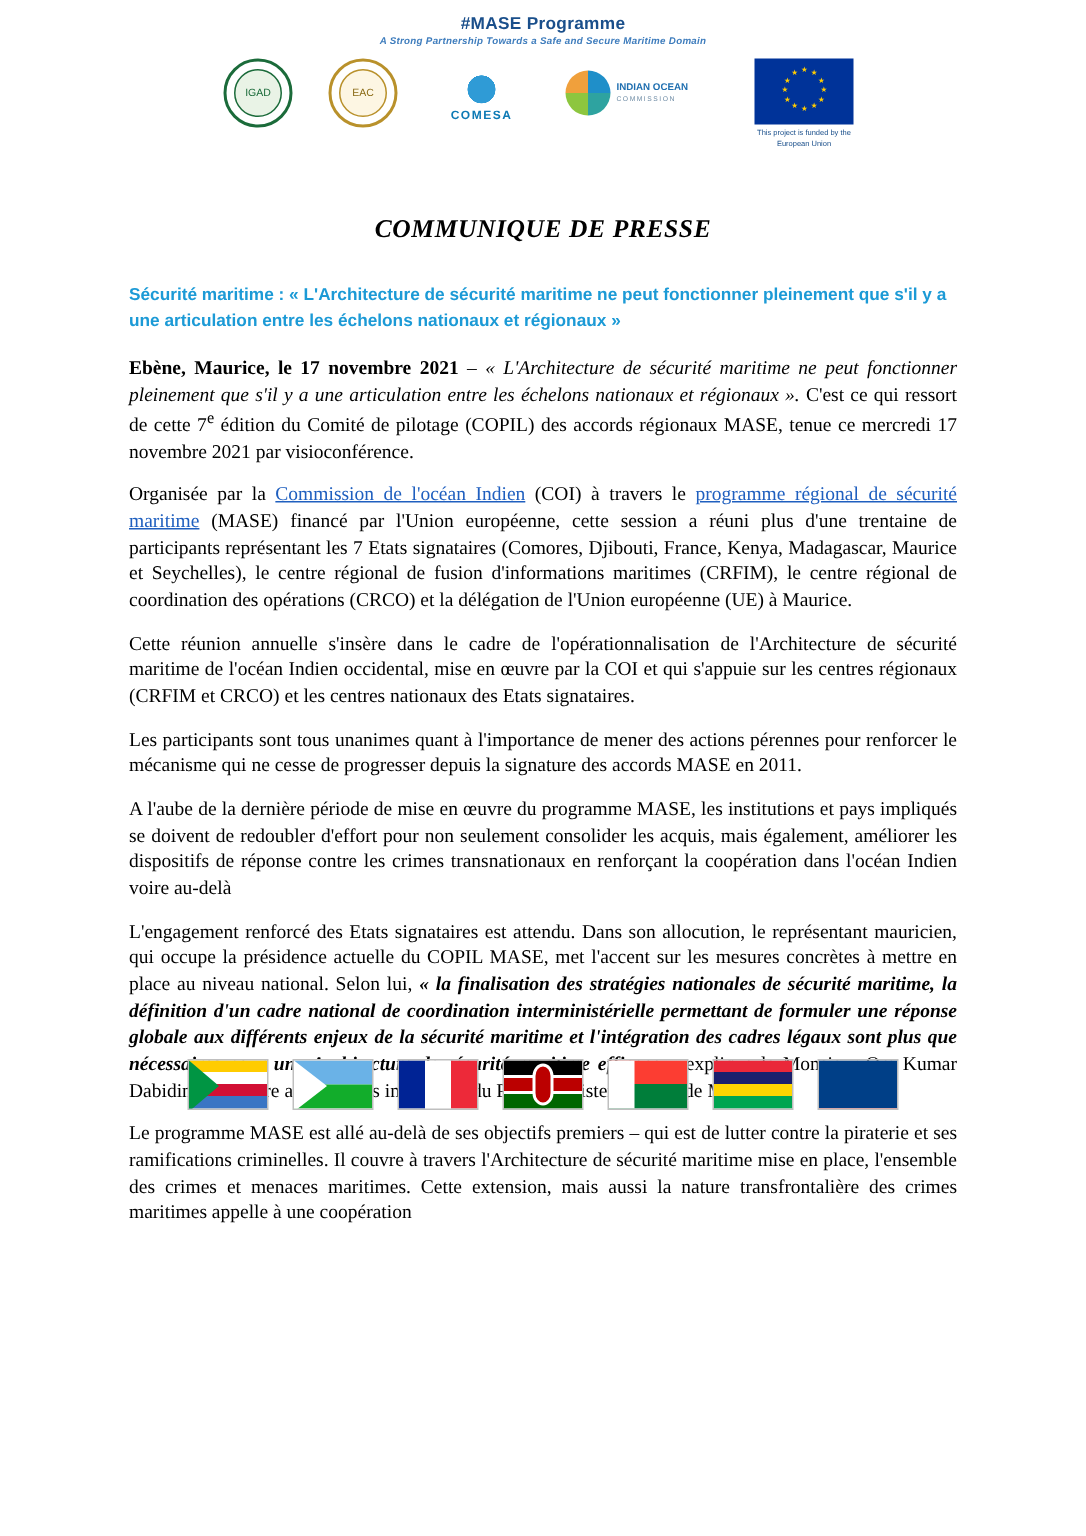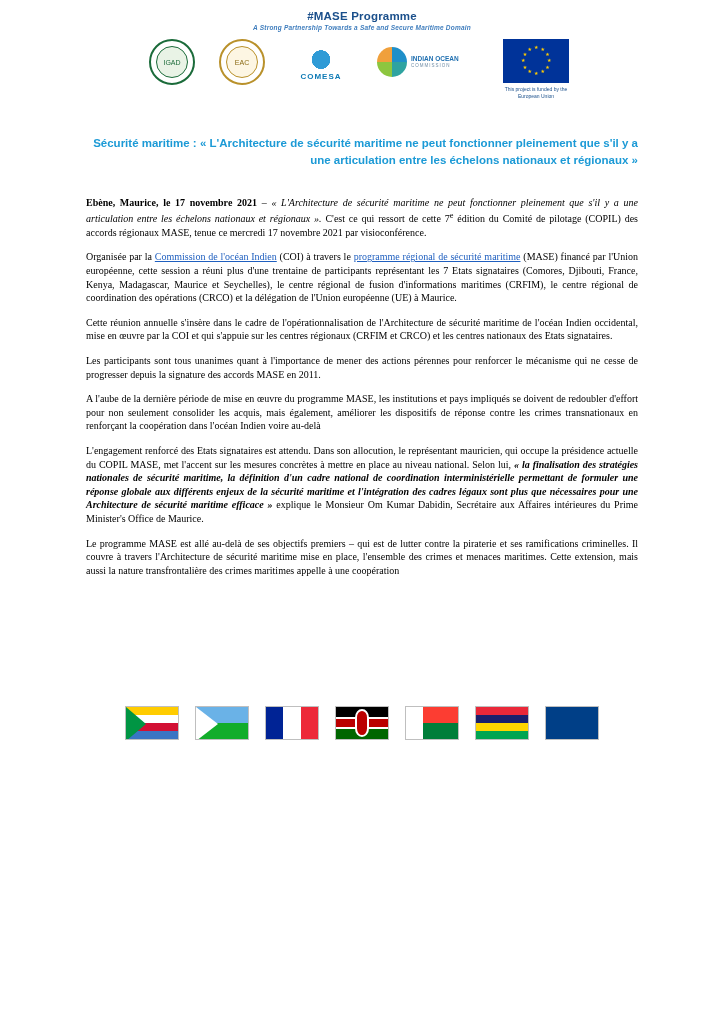--- a/index.html
+++ b/index.html
@@ -171,32 +171,32 @@
     margin-top: 34px;
     text-align: center;
     font-family: "Liberation Serif", serif;
     font-size: 17px;
     font-weight: bold;
     font-style: italic;
     letter-spacing: 0.4px;
   }
   .subtitle {
     margin-top: 26px;
-    text-align: right;
+    text-align: left;
     font-family: "Liberation Sans", sans-serif;
     font-size: 11.5px;
     font-weight: bold;
     color: #1c9ad6;
     line-height: 1.45;
   }
 
   
   .body-text {
-    margin-top: 28px;
-    font-size: 10px;
+    margin-top: 14px;
+    font-size: 13px;
     line-height: 1.36;
     text-align: justify;
   }
   .body-text p {
     margin: 0 0 11px 0;
   }
   .body-text b { font-weight: bold; }
   .body-text i { font-style: italic; }
   a.link {
     color: #1f5fbf;
@@ -345,20 +345,21 @@
             <span class="eu-star" style="left: 19.7417px; top: 26.5px;">★</span>
             <span class="eu-star" style="left: 18px; top: 20px;">★</span>
             <span class="eu-star" style="left: 19.7417px; top: 13.5px;">★</span>
             <span class="eu-star" style="left: 24.5px; top: 8.74167px;">★</span>
           </div>
         <div class="eu-caption">This project is funded by the European Union</div>
       </div>
     </div>
   </div>
 
+  <div class="doc-title">COMMUNIQUE DE PRESSE</div>
   <div class="subtitle">Sécurité maritime : « L'Architecture de sécurité maritime ne peut fonctionner pleinement que s'il y a une articulation entre les échelons nationaux et régionaux »</div>
 
   <div class="body-text" id="body-text">
       <p><b>Ebène, Maurice, le 17 novembre 2021</b><span> – </span><i>« L'Architecture de sécurité maritime ne peut fonctionner pleinement que s'il y a une articulation entre les échelons nationaux et régionaux ».</i><span> C'est ce qui ressort de cette 7</span><sup>e</sup><span> édition du Comité de pilotage (COPIL) des accords régionaux MASE, tenue ce mercredi 17 novembre 2021 par visioconférence.</span></p>
       <p><span>Organisée par la </span><a class="link" href="#">Commission de l'océan Indien</a><span> (COI) à travers le </span><a class="link" href="#">programme régional de sécurité maritime</a><span> (MASE) financé par l'Union européenne, cette session a réuni plus d'une trentaine de participants représentant les 7 Etats signataires (Comores, Djibouti, France, Kenya, Madagascar, Maurice et Seychelles), le centre régional de fusion d'informations maritimes (CRFIM), le centre régional de coordination des opérations (CRCO) et la délégation de l'Union européenne (UE) à Maurice.</span></p>
       <p><span>Cette réunion annuelle s'insère dans le cadre de l'opérationnalisation de l'Architecture de sécurité maritime de l'océan Indien occidental, mise en œuvre par la COI et qui s'appuie sur les centres régionaux (CRFIM et CRCO) et les centres nationaux des Etats signataires.</span></p>
       <p><span>Les participants sont tous unanimes quant à l'importance de mener des actions pérennes pour renforcer le mécanisme qui ne cesse de progresser depuis la signature des accords MASE en 2011.</span></p>
       <p><span>A l'aube de la dernière période de mise en œuvre du programme MASE, les institutions et pays impliqués se doivent de redoubler d'effort pour non seulement consolider les acquis, mais également, améliorer les dispositifs de réponse contre les crimes transnationaux en renforçant la coopération dans l'océan Indien voire au-delà</span></p>
       <p><span>L'engagement renforcé des Etats signataires est attendu.  Dans son allocution, le représentant mauricien, qui occupe la présidence actuelle du COPIL MASE, met l'accent sur les mesures concrètes à mettre en place au niveau national. Selon lui, </span><b style="font-style: italic;">« la finalisation des stratégies nationales de sécurité maritime, la définition d'un cadre national de coordination interministérielle permettant de formuler une réponse globale aux différents enjeux de la sécurité maritime et l'intégration des cadres légaux sont plus que nécessaires pour une Architecture de sécurité maritime efficace »</b><span> explique le Monsieur Om Kumar Dabidin, Secrétaire aux Affaires intérieures du Prime Minister's Office de Maurice.</span></p>
       <p><span>Le programme MASE est allé au-delà de ses objectifs premiers – qui est de lutter contre la piraterie et ses ramifications criminelles. Il couvre à travers l'Architecture de sécurité maritime mise en place, l'ensemble des crimes et menaces maritimes. Cette extension, mais aussi la nature transfrontalière des crimes maritimes appelle à une coopération</span></p>

